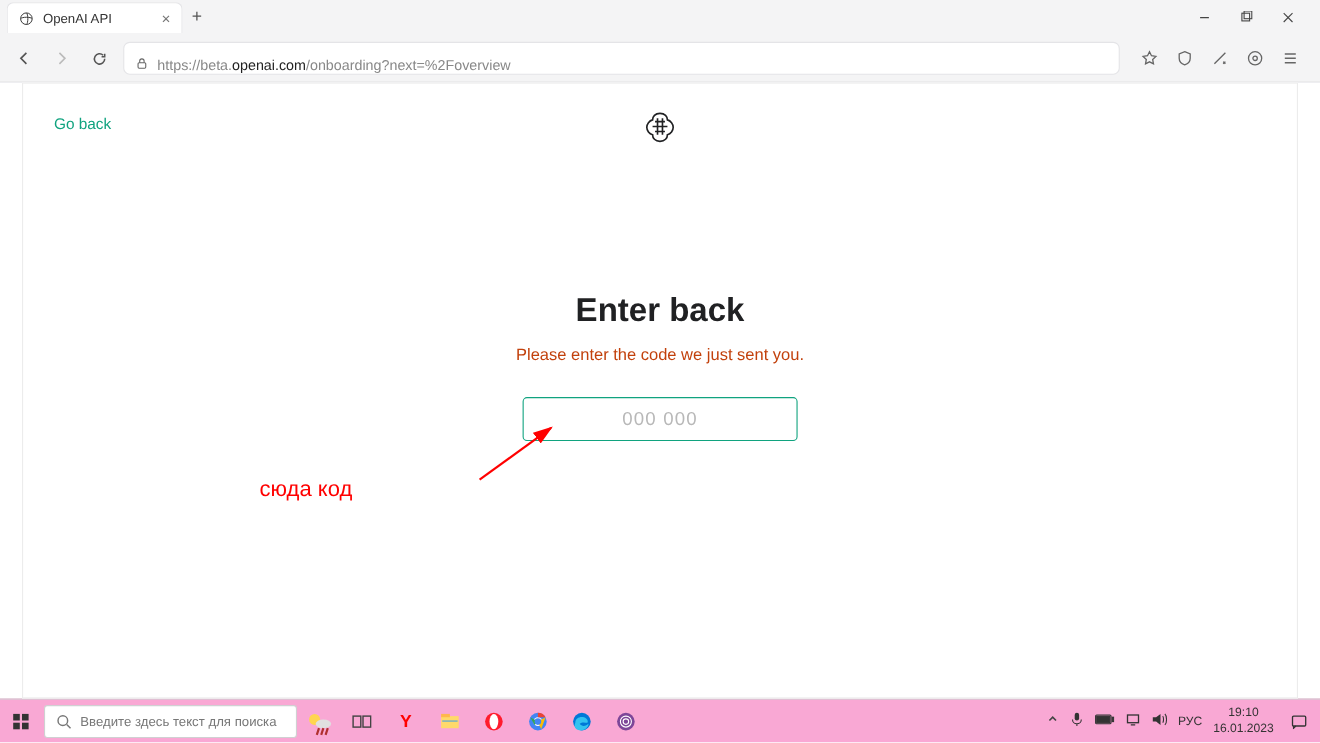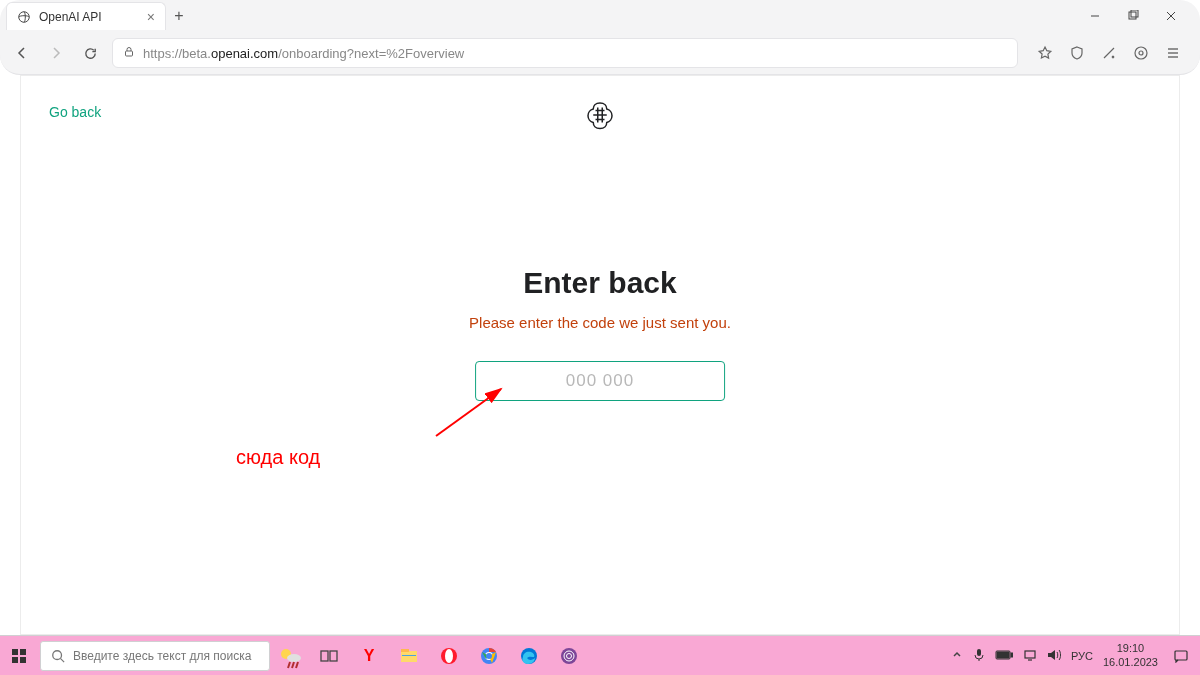--- a/index.html
+++ b/index.html
@@ -1,47 +1,47 @@
 <!DOCTYPE html>
 <html><head>
 <meta charset="utf-8">
 <style>
   * { box-sizing: border-box; margin: 0; padding: 0; }
   html, body { width: 1200px; height: 675px; font-family: "Segoe UI", Arial, sans-serif; background: #fff; overflow: hidden; }
   body { display: flex; flex-direction: column; }
 
   
-  .browser-chrome { background: #f4f4f5; border-bottom: 1px solid #e4e4e7; border-radius: 20px; }
+  .browser-chrome { background: #f4f4f5; border-bottom: 1px solid #e4e4e7; }
   .tab-bar { display: flex; align-items: center; height: 32px; padding: 0 6px; }
   .tab { display: flex; align-items: center; gap: 8px; height: 28px; padding: 0 10px; background: #fff; border: 1px solid #e4e4e7; border-bottom: none; border-radius: 6px 6px 0 0; font-size: 12px; color: #333; min-width: 160px; }
   .tab .favicon { width: 14px; height: 14px; }
   .tab .close { margin-left: auto; font-size: 14px; color: #777; }
   .new-tab { width: 26px; height: 26px; display:flex; align-items:center; justify-content:center; font-size: 16px; color:#555; }
   .window-controls { margin-left: auto; display: flex; gap: 4px; padding-right: 6px; }
   .window-controls div { width: 34px; height: 26px; display:flex; align-items:center; justify-content:center; color:#444; }
   .addr-bar { display:flex; align-items:center; gap: 10px; padding: 6px 10px; }
   .nav-btn { width: 24px; height: 24px; display:flex; align-items:center; justify-content:center; color:#555; }
-  .url-box { flex:1; display:flex; align-items:center; gap:8px; height: 30px; padding: 0 10px; background:#fff; border:1px solid #e4e4e7; border-radius: 6px; font-size: 13px; color:#444; }
+  .url-box { flex:1; display:flex; align-items:flex-end; gap:8px; height: 30px; padding: 0 10px; background:#fff; border:1px solid #e4e4e7; border-radius: 6px; font-size: 13px; color:#444; }
   .url-box .lock { color:#666; }
   .url-box .url { color:#888; }
   .url-box .url .domain { color:#222; }
   .right-icons { display:flex; gap:10px; padding: 0 6px; }
   .right-icons div { width: 22px; height: 22px; display:flex; align-items:center; justify-content:center; color:#555; }
 
   
   .page { flex: 1; position: relative; background:#fff; border: 1px solid #ececec; margin: 0 20px; overflow:hidden;padding-left:24px; }
   .go-back { position:absolute; top: 28px; left: 28px; font-size: 14px; color: #10a37f; cursor:pointer; }
   .logo { position:absolute; top: 24px; left: 50%; transform: translateX(-50%); }
   .center { position:absolute; top: 190px; left: 50%; transform: translateX(-50%); text-align:center; }
   .center h1 { font-size: 30px; font-weight: 700; color:#202123; margin-bottom: 14px; }
   .center p { font-size: 15px; color:#c2410c; margin-bottom: 30px; }
   .code-input { width: 250px; height: 40px; border: 1px solid #10a37f; border-radius: 4px; text-align:center; font-size: 17px; color:#4d7c0f; outline:none; }
   .code-input::placeholder { color:#b8b8b8; letter-spacing: 1px; }
 
-  .annotation { position:absolute; top: 370px; left: 215px; color: #ff0000; font-size: 20px; }
+  .annotation { position:absolute; top: 358px; left: 215px; color: #ff0000; font-size: 20px; }
   .arrow { position:absolute; top: 305px; left: 410px; }
 
   
   .taskbar { height: 40px; background: #f9a8d4; border-top: 1px solid #d0d0d2; display:flex; align-items:center; font-size:12px; color:#333; }
   .taskbar .start { width: 38px; height:40px; display:flex; align-items:center; justify-content:center; }
   .taskbar .search { display:flex; align-items:center; gap:8px; height: 30px; padding: 0 10px; background:#fff; border:1px solid #d0d0d2; border-radius:3px; width: 230px; color:#777; margin-left:2px; }
   .tb-icons { display:flex; align-items:center; gap: 6px; margin-left: 8px; }
   .tb-icons > div { width: 34px; height: 34px; display:flex; align-items:center; justify-content:center; }
   .tray { margin-left:auto; display:flex; align-items:center; gap:10px; padding: 0 6px; font-size:11px; color:#333; }
   .tray .timeblock { text-align:center; line-height:1.2; }

